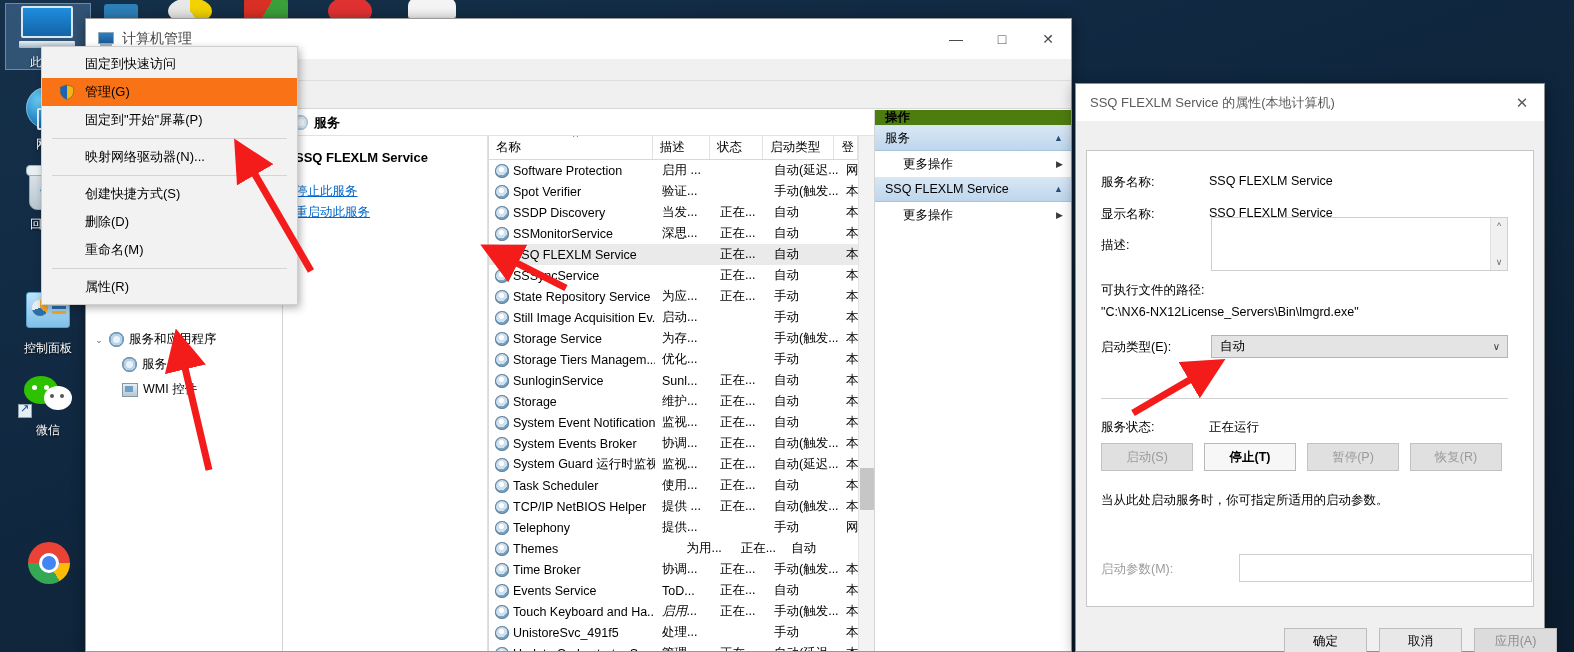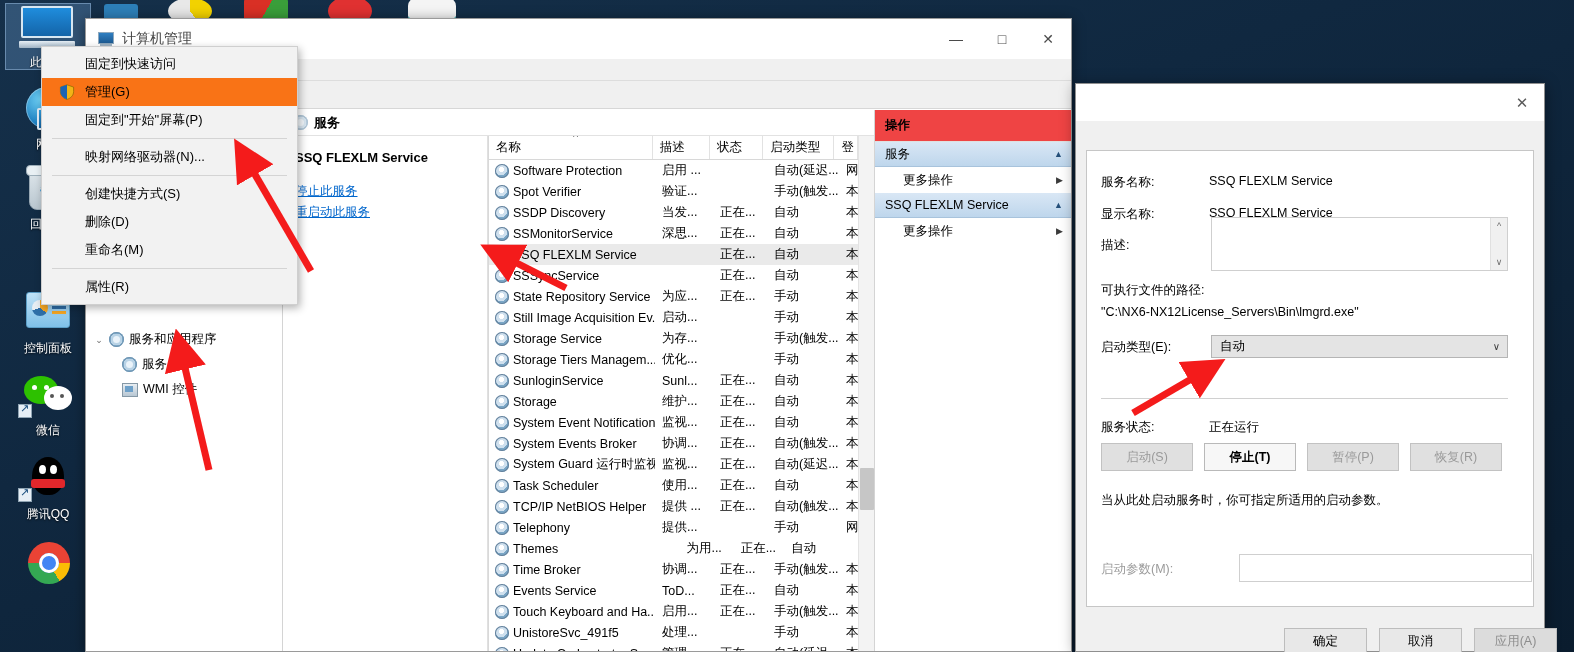--- a/index.html
+++ b/index.html
@@ -143,22 +143,22 @@
   .svcico{ width:14px;height:14px;margin-left:6px;margin-right:4px;flex:none;border-radius:50%;
     background:radial-gradient(circle at 45% 40%,#ffffff 0 22%,#cfe0ee 22% 50%,#7aa6c6 50% 100%);
     box-shadow:0 0 0 1px #64809b inset; }
   .svcico.hl{ background:radial-gradient(circle at 45% 40%,#ffffff 0 18%,#3f86c9 18% 55%,#17538f 55% 100%);}
   
   #vsb{ position:absolute; right:0; top:0; width:16px; bottom:0; background:#f3f3f3; border-left:1px solid #e3e3e3;}
   #vsb .thumb{position:absolute;left:1px;width:14px;background:#c6c6c6;border-radius:1px;}
 
   
   #actions{ width:197px; border-left:1px solid #d4d4d4; background:#fff; }
-  #actions .ahead{height:32px;display:flex;align-items:center;padding-left:10px;font-weight:bold;font-size:12.5px;
-     background:#ef4444;border-bottom:1px solid #e0e0e0;}
+  #actions .ahead{height:16px;display:flex;align-items:center;padding-left:10px;font-weight:bold;font-size:12.5px;
+     background:#4d7c0f;border-bottom:1px solid #e0e0e0;}
   .agroup{height:25px;display:flex;align-items:center;padding:0 8px 0 10px;font-size:12.5px;
      background:linear-gradient(180deg,#d9e7f5,#bed6ec); border-bottom:1px solid #a8c3dc;}
   .agroup .car{margin-left:auto;color:#25507a;font-size:9px;}
   .aitem{height:26px;display:flex;align-items:center;padding:0 8px 0 28px;font-size:12.5px;}
   .aitem .car{margin-left:auto;color:#3a3a3a;font-size:9px;}
 
   
   #ctx{ position:absolute; left:41px; top:46px; width:257px; background:#f2f2f2;
         border:1px solid #cfcfcf; box-shadow:2px 3px 8px rgba(0,0,0,.30); padding:3px 0;}
   .mi{ height:28px; display:flex; align-items:center; padding-left:43px; font-size:13px; position:relative;}
@@ -263,30 +263,20 @@
     <span class="glyph">
         <span class="wechat">
           <span class="b1"></span>
           <span class="b2"></span>
         </span>
         <span class="shortcut"></span>
       </span>
     <span class="lbl">微信</span>
   </div>
 
-  <div class="dicon" style="left:6px; top:456px;">
-    <span class="glyph">
-        <span class="qq">
-          <span class="body"></span>
-          <span class="scarf"></span>
-        </span>
-        <span class="shortcut"></span>
-      </span>
-    <span class="lbl">腾讯QQ</span>
-  </div>
 
   <div class="dicon" style="left:6px; top:540px;">
     <span class="glyph">
         <span class="chrome"></span>
       </span>
     <span class="lbl"></span>
   </div>
 </div>
 
 <div id="cmwin">
@@ -530,21 +520,21 @@
                 <span class="svcico"></span>
                 <span class="cell" style="width: 142px; padding-left: 0px;">Events Service</span>
                 <span class="cell" style="width: 58px;">ToD...</span>
                 <span class="cell" style="width: 54px;">正在...</span>
                 <span class="cell" style="width: 72px;">自动</span>
                 <span class="cell" style="width: 24px;">本</span>
               </div>
               <div class="row">
                 <span class="svcico"></span>
                 <span class="cell" style="width: 142px; padding-left: 0px;">Touch Keyboard and Ha...</span>
-                <span class="cell" style="width: 58px;">启用...</span>
+                <span class="cell" style="width: 58px; font-style: italic;">启用...</span>
                 <span class="cell" style="width: 54px;">正在...</span>
                 <span class="cell" style="width: 72px;">手动(触发...</span>
                 <span class="cell" style="width: 24px;">本</span>
               </div>
               <div class="row">
                 <span class="svcico"></span>
                 <span class="cell" style="width: 142px; padding-left: 0px;">UnistoreSvc_491f5</span>
                 <span class="cell" style="width: 58px;">处理...</span>
                 <span class="cell" style="width: 54px;"></span>
                 <span class="cell" style="width: 72px;">手动</span>
@@ -621,20 +611,21 @@
       <span>重命名(M)</span>
     </div>
     <div class="msep"></div>
     <div class="mi">
       <span>属性(R)</span>
     </div>
   </div>
 
 <div id="prop">
   <div class="ptitle">
+    <span class="t">SSQ FLEXLM Service 的属性(本地计算机)</span>
     <span class="x">✕</span>
   </div>
 
 
   <div id="tabpage">
 
     <div class="frow" style="left:14px; top:23px;">
       <span class="flabel">服务名称:</span>
       <span class="fval">SSQ FLEXLM Service</span>
     </div>

